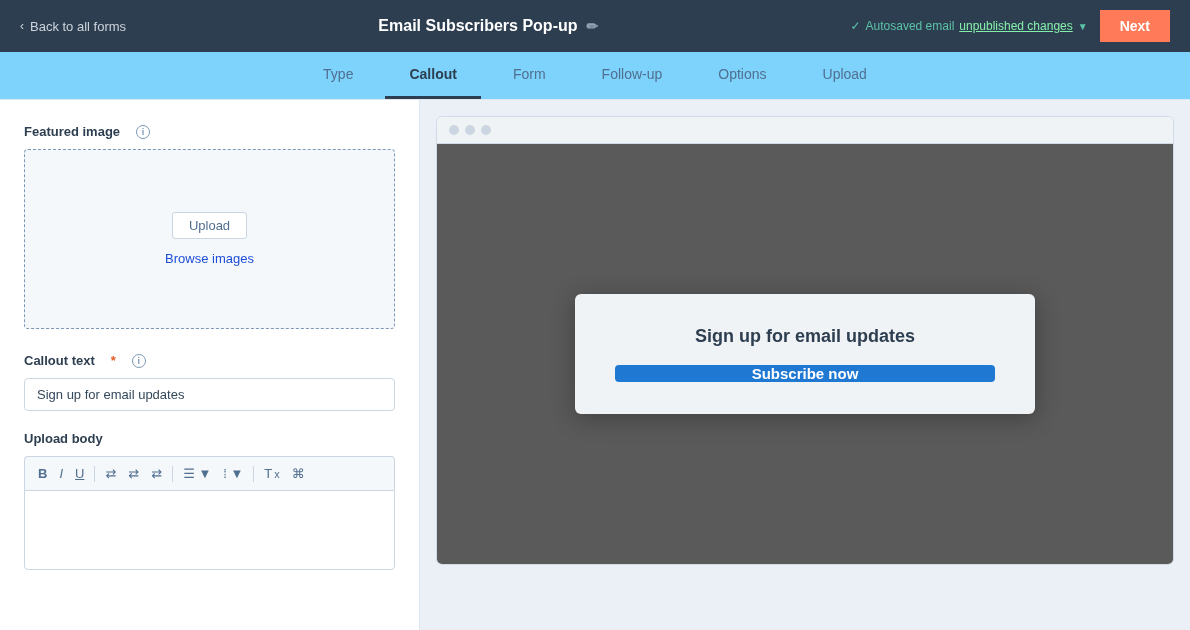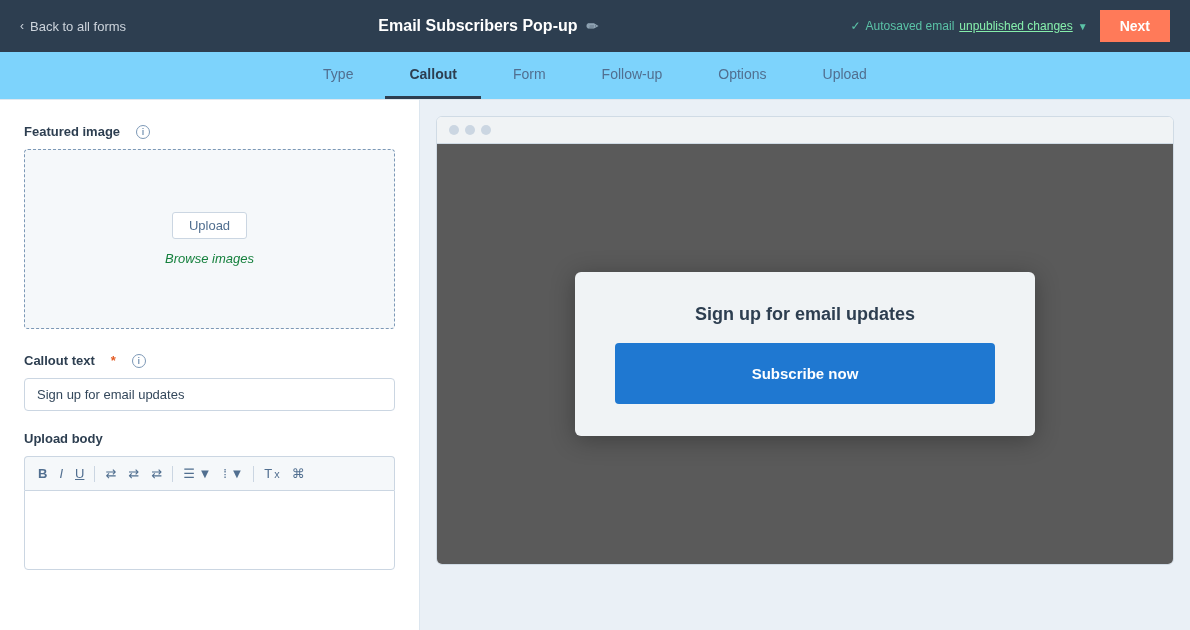--- a/index.html
+++ b/index.html
@@ -145,25 +145,24 @@
     .upload-btn {
       background: #fff;
       border: 1px solid #cbd6e2;
       border-radius: 3px;
       padding: 5px 16px;
       font-size: 13px;
       color: #516f90;
       cursor: pointer;
     }
     .browse-link {
-      color: #15803d;
+      color: #1d4ed8;
       font-size: 13px;
       cursor: pointer;
       text-decoration: none;
-      font-style: italic;
     }
 
     
     .callout-text-section { margin-bottom: 20px; margin-top: 19px; }
     .callout-text-input {
       width: 100%;
       border: 1px solid #cbd6e2;
       border-radius: 4px;
       padding: 8px 12px;
       font-size: 13px;
@@ -269,21 +268,21 @@
       font-size: 18px;
       font-weight: 700;
       color: #2d3e50;
       text-align: center;
     }
     .subscribe-btn {
       background: #1f78d1;
       color: #fff;
       border: none;
       border-radius: 4px;
-      padding: 22px 0;
+      padding: 0 0;
       width: 100%;
       font-size: 15px;
       font-weight: 600;
       cursor: pointer;
     }
 
     
     .required { color: #e35b24; }
   </style>
 </head>

